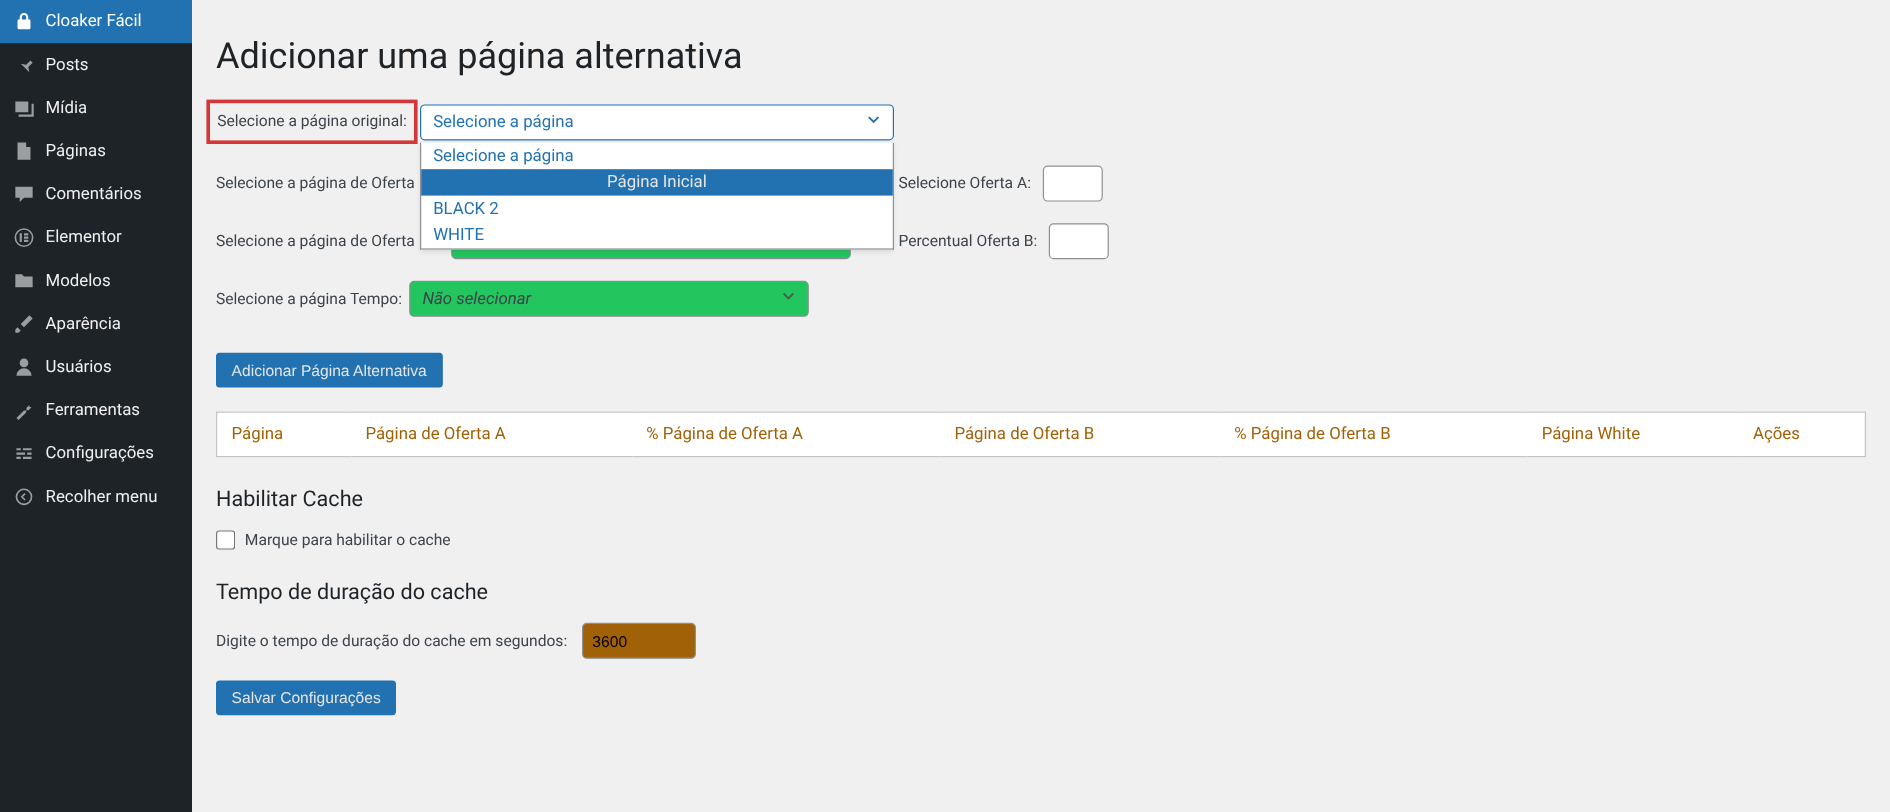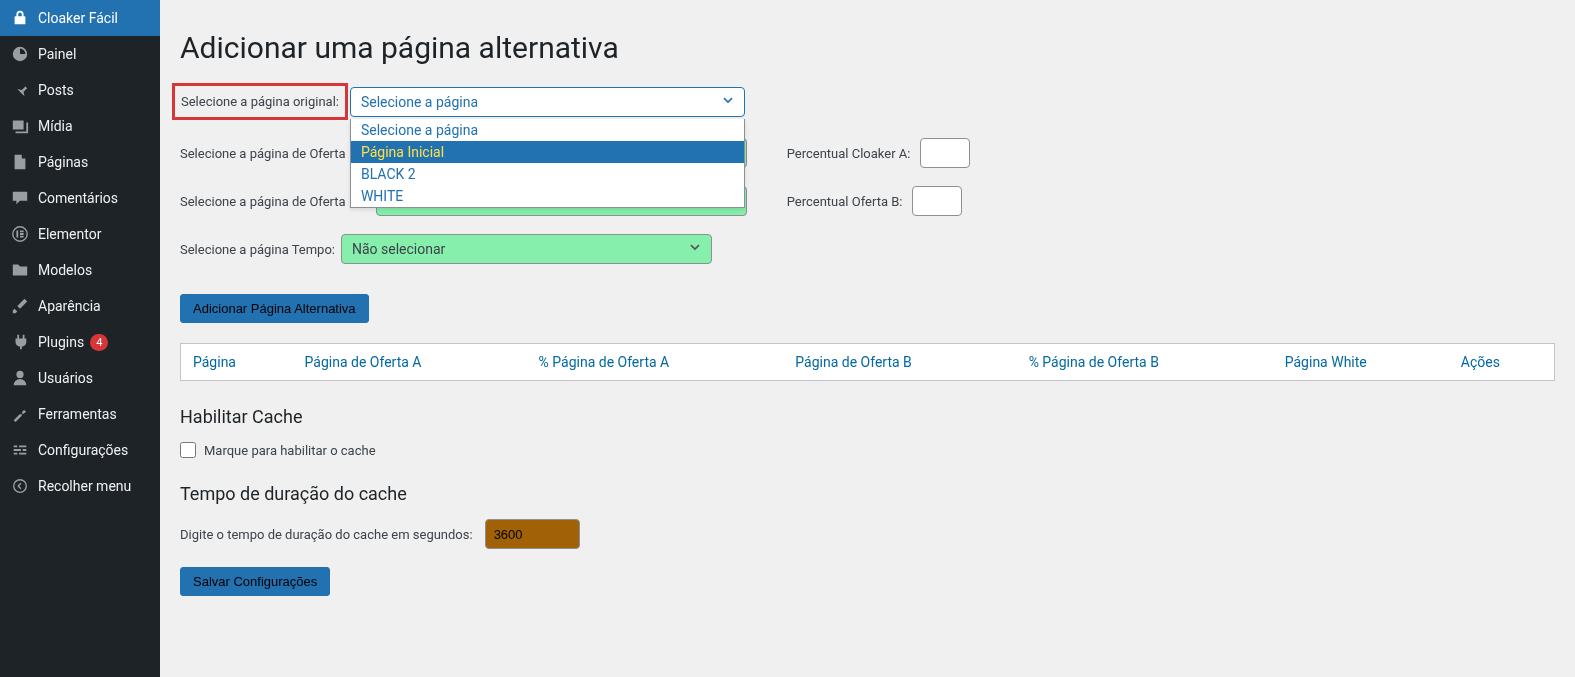--- a/index.html
+++ b/index.html
@@ -20,33 +20,33 @@
 .form-row { display: flex; align-items: center; margin-bottom: 18px; position: relative; }
 .form-label { font-size: 13px; color: #3c434a; margin-right: 6px; }
 .red-box { border: 3px solid #d63638; padding: 8px 6px; margin-right: 2px; background: #f0f0f1; margin-left: -8px; position: relative; z-index: 11; }
 
 .select-wrap { position: relative; width: 395px; }
 .select-display { border: 1px solid #2271b1; border-radius: 4px; background: #fff; padding: 6px 30px 6px 10px; color: #2271b1; font-size: 14px; cursor: pointer; position: relative; height: 30px; display: flex; align-items: center; }
 .select-display .chev { position: absolute; right: 8px; top: 50%; transform: translateY(-50%); color: #2271b1; }
 
 .dropdown-list { position: absolute; top: 32px; left: 0; right: 0; background: #fff; border: 1px solid #8c8f94; border-top: none; z-index: 10; box-shadow: 0 2px 4px rgba(0,0,0,0.1); }
 .dropdown-item { padding: 3px 10px; font-size: 14px; color: #2271b1; cursor: pointer; }
-.dropdown-item.highlighted { background: #2271b1; color: #fde047; }
-
-.select-small { border: 1px solid #8c8f94; border-radius: 4px; background: #86efac; padding: 0 30px 0 10px; font-size: 14px; height: 30px; width: 371px; position: relative; display: flex; align-items: center; }
+.dropdown-item.highlighted { background: #2271b1; color: #e5e5e5; text-align: center; }
+
+.select-small { border: 1px solid #8c8f94; border-radius: 4px; background: #22c55e; padding: 0 30px 0 10px; font-size: 14px; height: 30px; width: 333px; position: relative; display: flex; align-items: center; font-style: italic; }
 .select-small .chev { position: absolute; right: 8px; top: 50%; transform: translateY(-50%); color: #555; }
 
 .input-small { border: 1px solid #8c8f94; border-radius: 4px; background: #fff; height: 30px; width: 50px; padding: 0 6px; }
 .percent-group { display: flex; align-items: center; margin-left: 40px; }
 .percent-group .form-label { margin-right: 10px; }
 
-.btn-primary { background: #2271b1; color: #000000; border: 1px solid #2271b1; border-radius: 3px; padding: 6px 12px; font-size: 13px; cursor: pointer; }
+.btn-primary { background: #2271b1; color: #e5e5e5; border: 1px solid #2271b1; border-radius: 3px; padding: 6px 12px; font-size: 13px; cursor: pointer; }
 
 .table { width: 100%; border: 1px solid #c3c4c7; background: #fff; margin-top: 20px; border-collapse: collapse; }
-.table th { text-align: left; font-weight: 400; padding: 10px 12px; font-size: 14px; color: #0369a1; border-bottom: 1px solid #c3c4c7; }
+.table th { text-align: left; font-weight: 400; padding: 10px 12px; font-size: 14px; color: #a16207; border-bottom: 1px solid #c3c4c7; }
 
 .checkbox-row { display: flex; align-items: center; }
 .checkbox-row input[type="checkbox"] { width: 16px; height: 16px; margin-right: 8px; border: 1px solid #8c8f94; border-radius: 4px; }
 .checkbox-row label { color: #3c434a; }
 
 .text-input { border: 1px solid #8c8f94; border-radius: 4px; background: #a16207; height: 30px; width: 95px; padding: 0 8px; font-size: 13px; margin-left: 6px; }
 
 svg { width: 18px; height: 18px; fill: currentColor; }
 .chev svg { width: 16px; height: 16px; }
 </style>
@@ -58,28 +58,20 @@
     <span class="icon">
         <svg viewBox="0 0 20 20">
           <path d="M10 2a4 4 0 00-4 4v2H5a1 1 0 00-1 1v7a1 1 0 001 1h10a1 1 0 001-1V9a1 1 0 00-1-1h-1V6a4 4 0 00-4-4zm-2 6V6a2 2 0 114 0v2H8z"></path>
         </svg>
       </span>
     <span>Cloaker Fácil</span>
   </div>
   <div class="sidebar-item">
     <span class="icon">
         <svg viewBox="0 0 20 20">
-          <path d="M10 2a8 8 0 00-8 8 8 8 0 008 8 8 8 0 008-8 8 8 0 00-8-8zm0 2a6 6 0 016 6h-6V4z"></path>
-        </svg>
-      </span>
-    <span>Painel</span>
-  </div>
-  <div class="sidebar-item">
-    <span class="icon">
-        <svg viewBox="0 0 20 20">
           <path d="M12 2l6 6-4 4 1 5-4-4-6 6 6-6-4-4 5 1 4-4z"></path>
         </svg>
       </span>
     <span>Posts</span>
   </div>
   <div class="sidebar-item">
     <span class="icon">
         <svg viewBox="0 0 20 20">
           <path d="M2 4h12v10H2V4zm3 12h12V6h2v12H5v-2z"></path>
         </svg>
@@ -119,29 +111,20 @@
       </span>
     <span>Modelos</span>
   </div>
   <div class="sidebar-item">
     <span class="icon">
         <svg viewBox="0 0 20 20">
           <path d="M15 2l3 3-8 8-3-3 8-8zM4 13l3 3-2 2H2v-3l2-2z"></path>
         </svg>
       </span>
     <span>Aparência</span>
-  </div>
-  <div class="sidebar-item">
-    <span class="icon">
-        <svg viewBox="0 0 20 20">
-          <path d="M7 2v4H5v4a5 5 0 005 5v3h2v-3a5 5 0 005-5V6h-2V2h-2v4H9V2H7z"></path>
-        </svg>
-      </span>
-    <span>Plugins</span>
-    <span class="badge">4</span>
   </div>
   <div class="sidebar-item">
     <span class="icon">
         <svg viewBox="0 0 20 20">
           <path d="M10 10a4 4 0 100-8 4 4 0 000 8zm-7 8a7 7 0 1114 0H3z"></path>
         </svg>
       </span>
     <span>Usuários</span>
   </div>
   <div class="sidebar-item">
@@ -193,21 +176,21 @@
   </div>
 
   <div class="form-row">
     <span class="form-label">Selecione a página de Oferta</span>
     <div class="select-small" style="margin-left:24px;">
       <span class="chev"><svg viewBox="0 0 20 20">
             <path d="M5 7l5 5 5-5" fill="none" stroke="currentColor" stroke-width="2"></path>
           </svg></span>
     </div>
     <div class="percent-group">
-      <span class="form-label">Percentual Cloaker A:</span>
+      <span class="form-label">Selecione Oferta A:</span>
       <input class="input-small" value="" style="">
     </div>
   </div>
 
   <div class="form-row">
     <span class="form-label">Selecione a página de Oferta</span>
     <div class="select-small" style="margin-left:24px;">
       <span class="chev"><svg viewBox="0 0 20 20">
             <path d="M5 7l5 5 5-5" fill="none" stroke="currentColor" stroke-width="2"></path>
           </svg></span>

